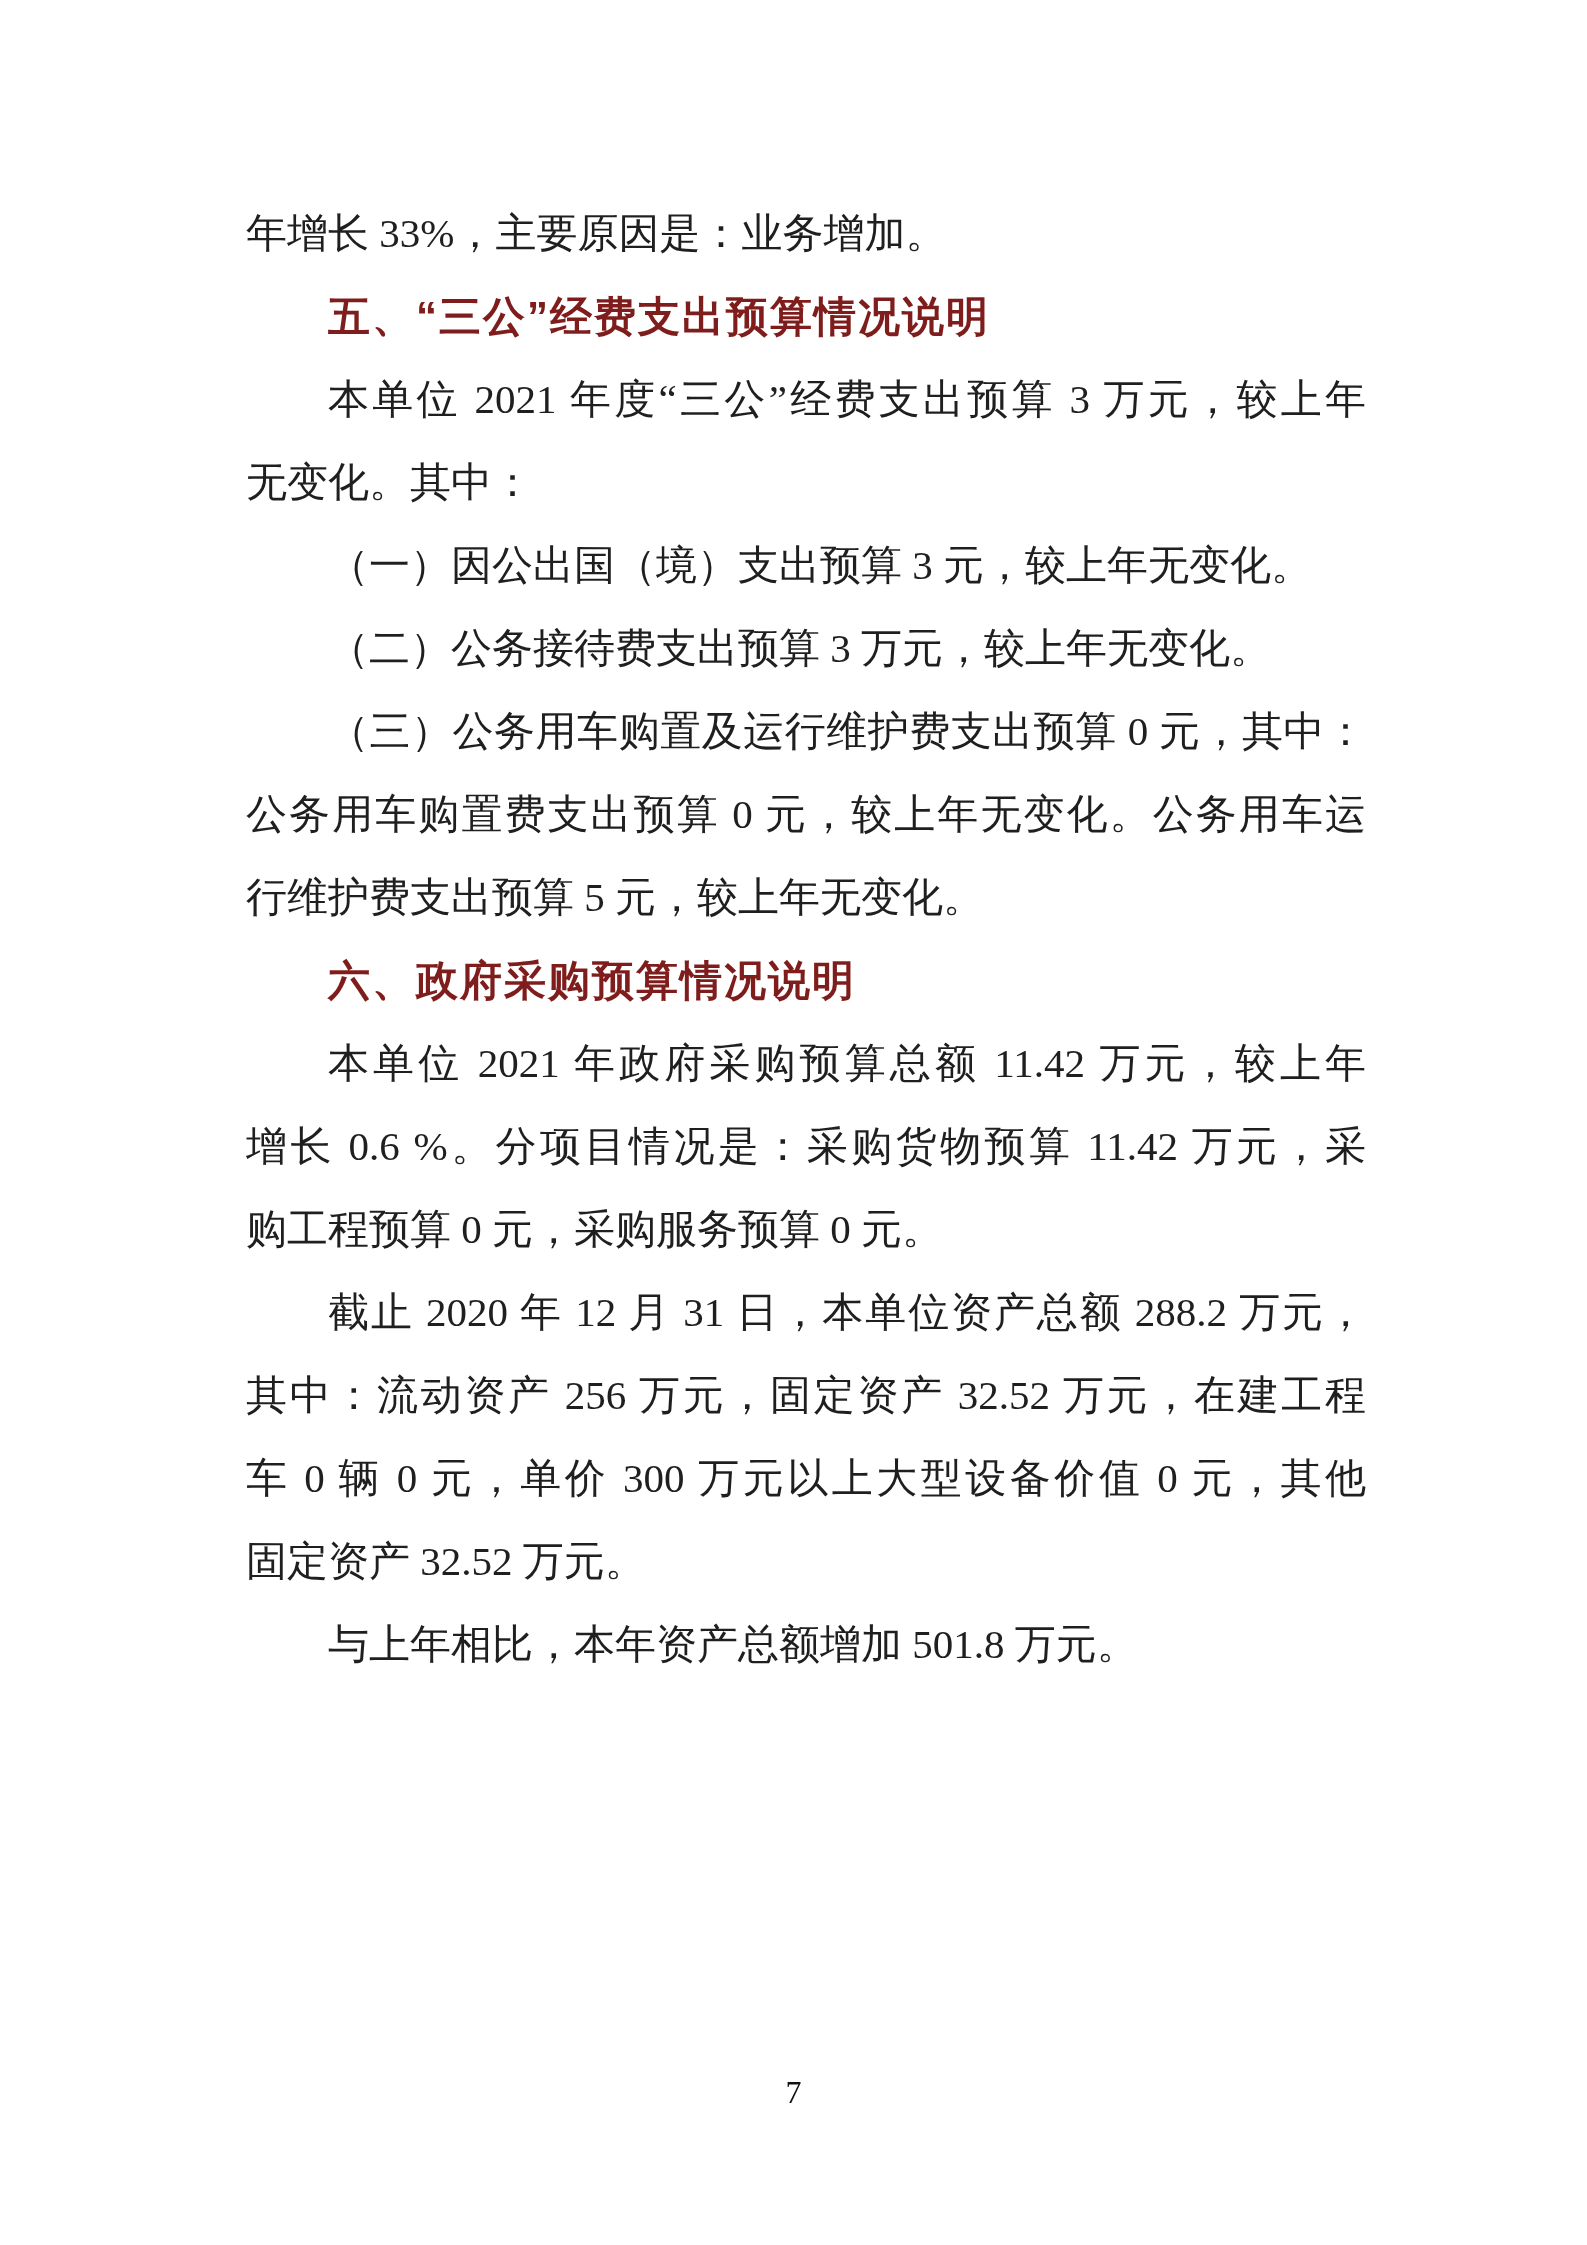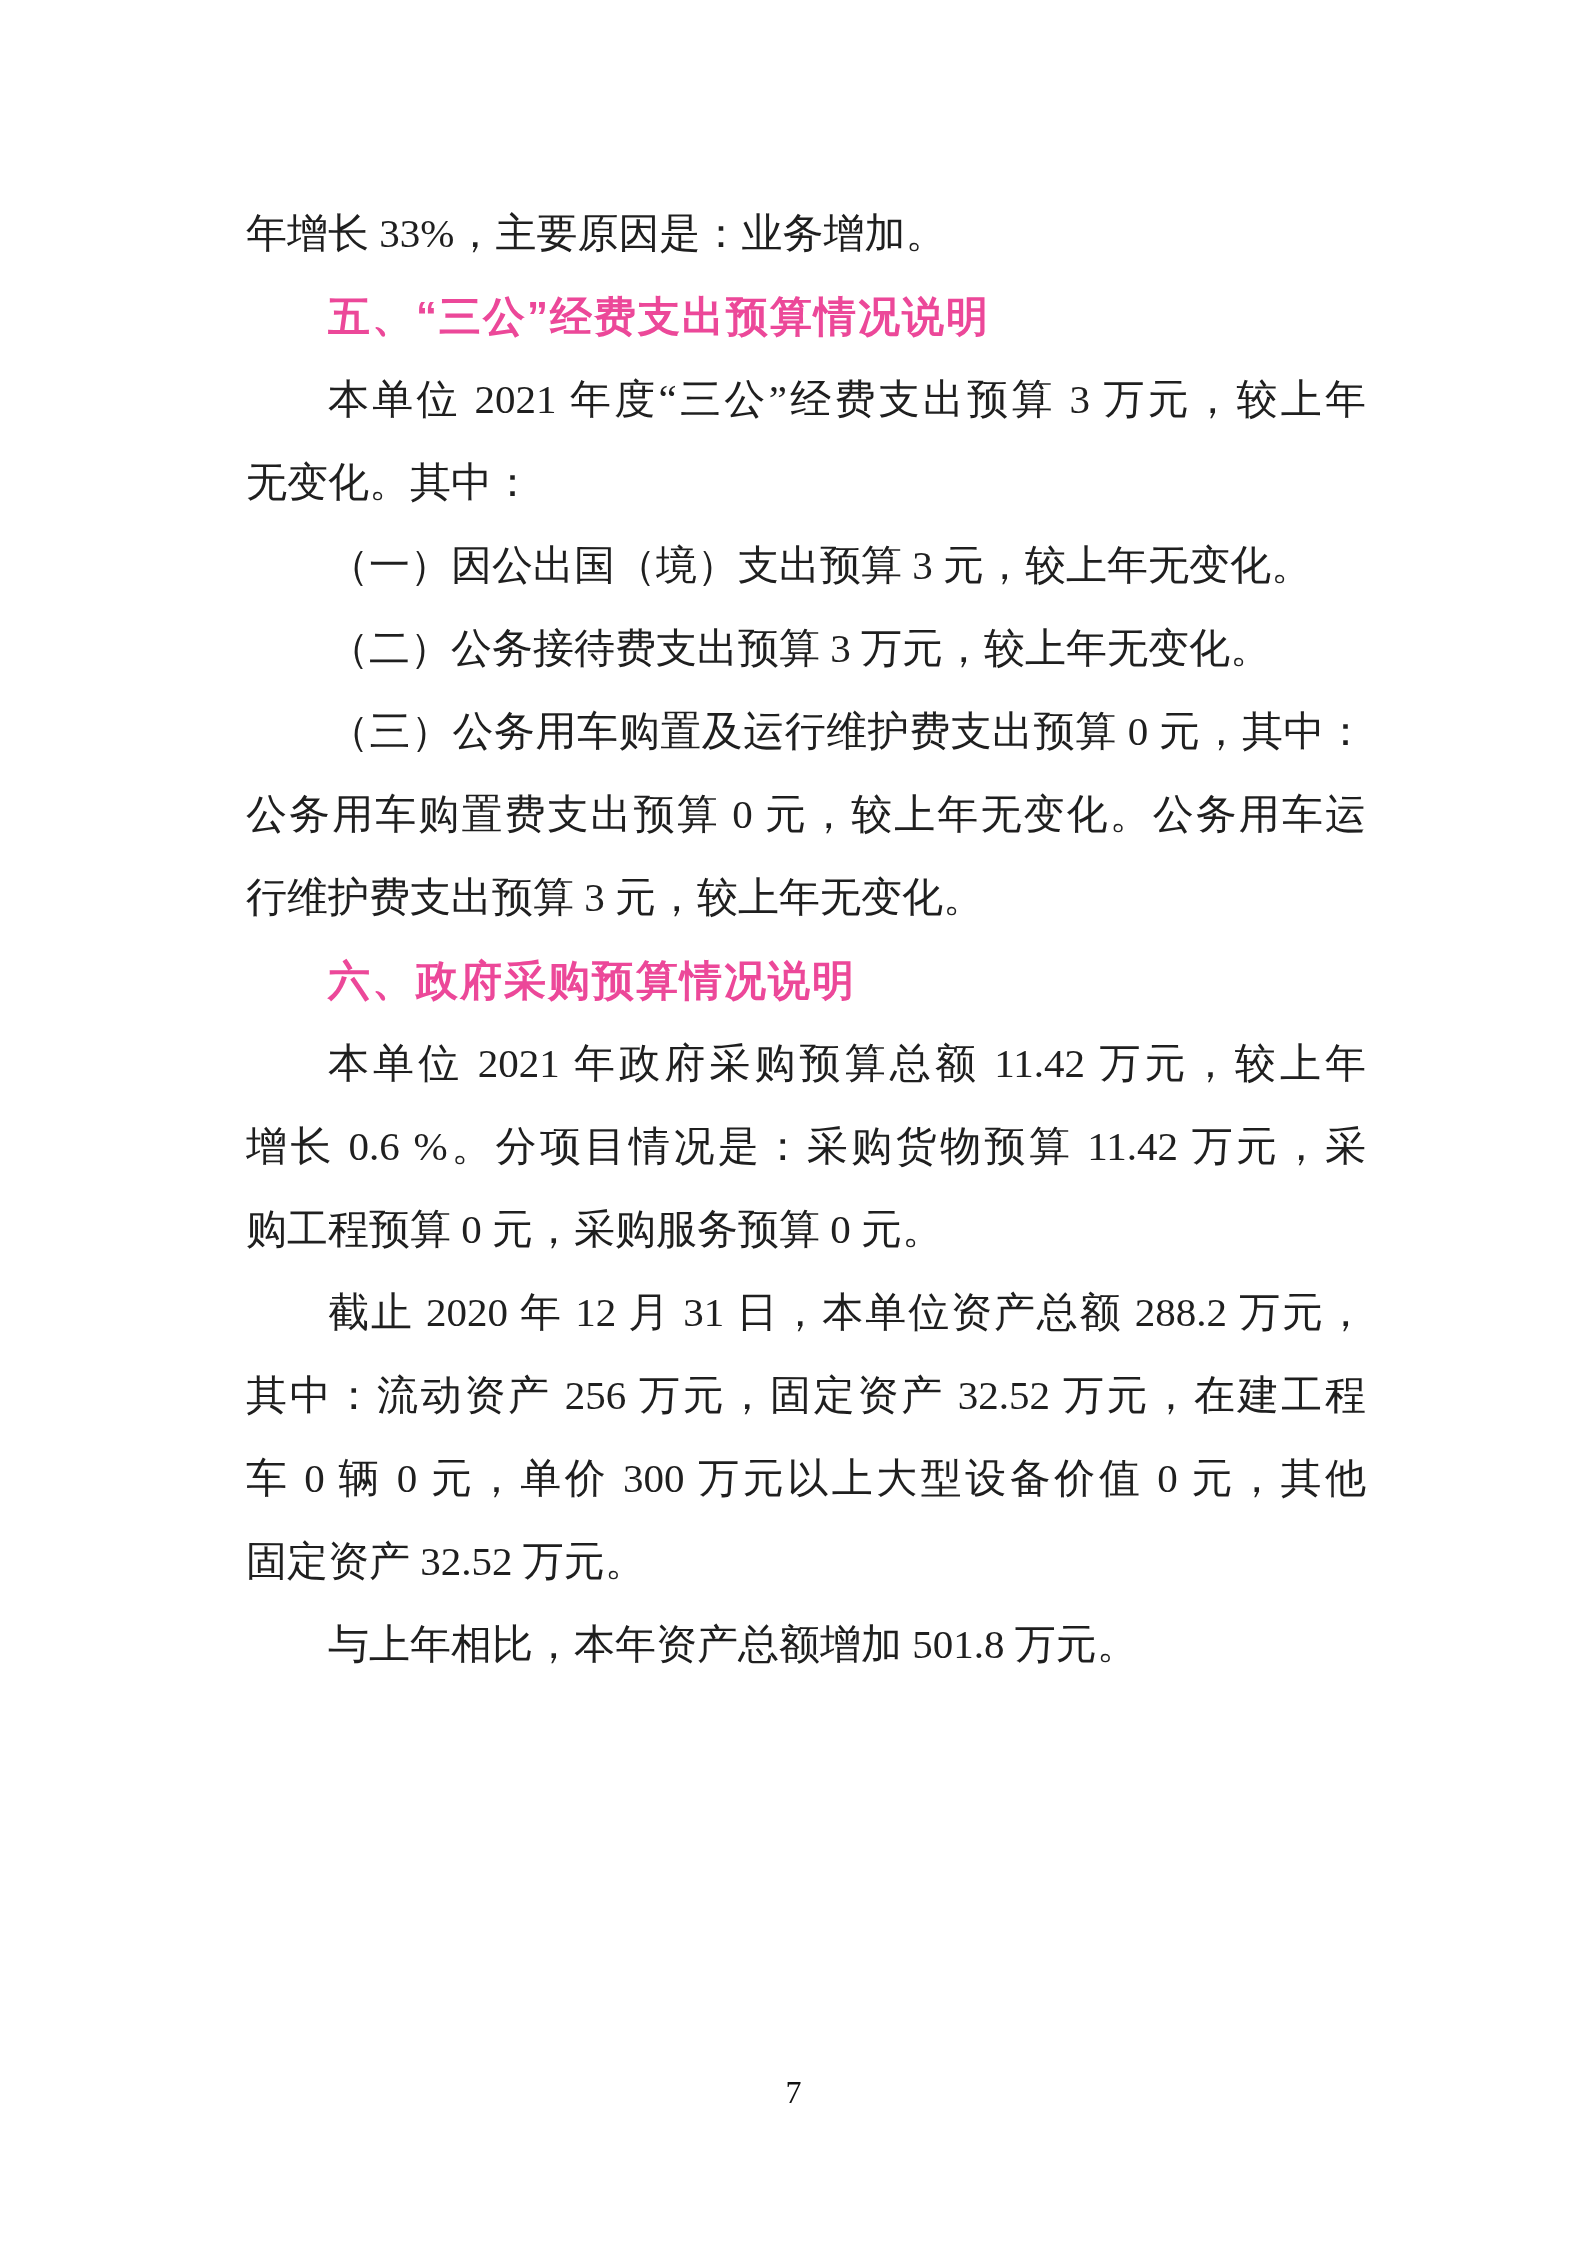--- a/index.html
+++ b/index.html
@@ -38,21 +38,21 @@
     text-align-last: justify;
     text-justify: inter-character;
     overflow: hidden;
   }
   .line.indent {
     text-indent: 82px;
   }
   .line.heading {
     font-family: "Liberation Sans", "DejaVu Sans", sans-serif;
     font-weight: bold;
-    color: #ec4899;
+    color: #7f1d1d;
     font-size: 42px;
     letter-spacing: 2px;
   }
   .page-number {
     position: absolute;
     top: 2072px;
     left: 0;
     width: 100%;
     text-align: center;
     font-size: 32px;
@@ -67,21 +67,21 @@
 <div class="page">
   <div class="content">
       <div class="line body">年增长 33%，主要原因是：业务增加。</div>
       <div class="line heading indent">五、“三公”经费支出预算情况说明</div>
       <div class="line body indent fill">本单位 2021 年度“三公”经费支出预算 3 万元，较上年</div>
       <div class="line body">无变化。其中：</div>
       <div class="line body indent">（一）因公出国（境）支出预算 3 元，较上年无变化。</div>
       <div class="line body indent">（二）公务接待费支出预算 3 万元，较上年无变化。</div>
       <div class="line body indent fill">（三）公务用车购置及运行维护费支出预算 0 元，其中：</div>
       <div class="line body fill">公务用车购置费支出预算 0 元，较上年无变化。公务用车运</div>
-      <div class="line body">行维护费支出预算 3 元，较上年无变化。</div>
+      <div class="line body">行维护费支出预算 5 元，较上年无变化。</div>
       <div class="line heading indent">六、政府采购预算情况说明</div>
       <div class="line body indent fill">本单位 2021 年政府采购预算总额 11.42 万元，较上年</div>
       <div class="line body fill">增长 0.6 %。分项目情况是：采购货物预算 11.42 万元，采</div>
       <div class="line body">购工程预算 0 元，采购服务预算 0 元。</div>
       <div class="line body indent fill">截止 2020 年 12 月 31 日，本单位资产总额 288.2 万元，</div>
       <div class="line body fill">其中：流动资产 256 万元，固定资产 32.52 万元，在建工程</div>
       <div class="line body fill">车 0 辆 0 元，单价 300 万元以上大型设备价值 0 元，其他</div>
       <div class="line body">固定资产 32.52 万元。</div>
       <div class="line body indent">与上年相比，本年资产总额增加 501.8 万元。</div>
     </div>

